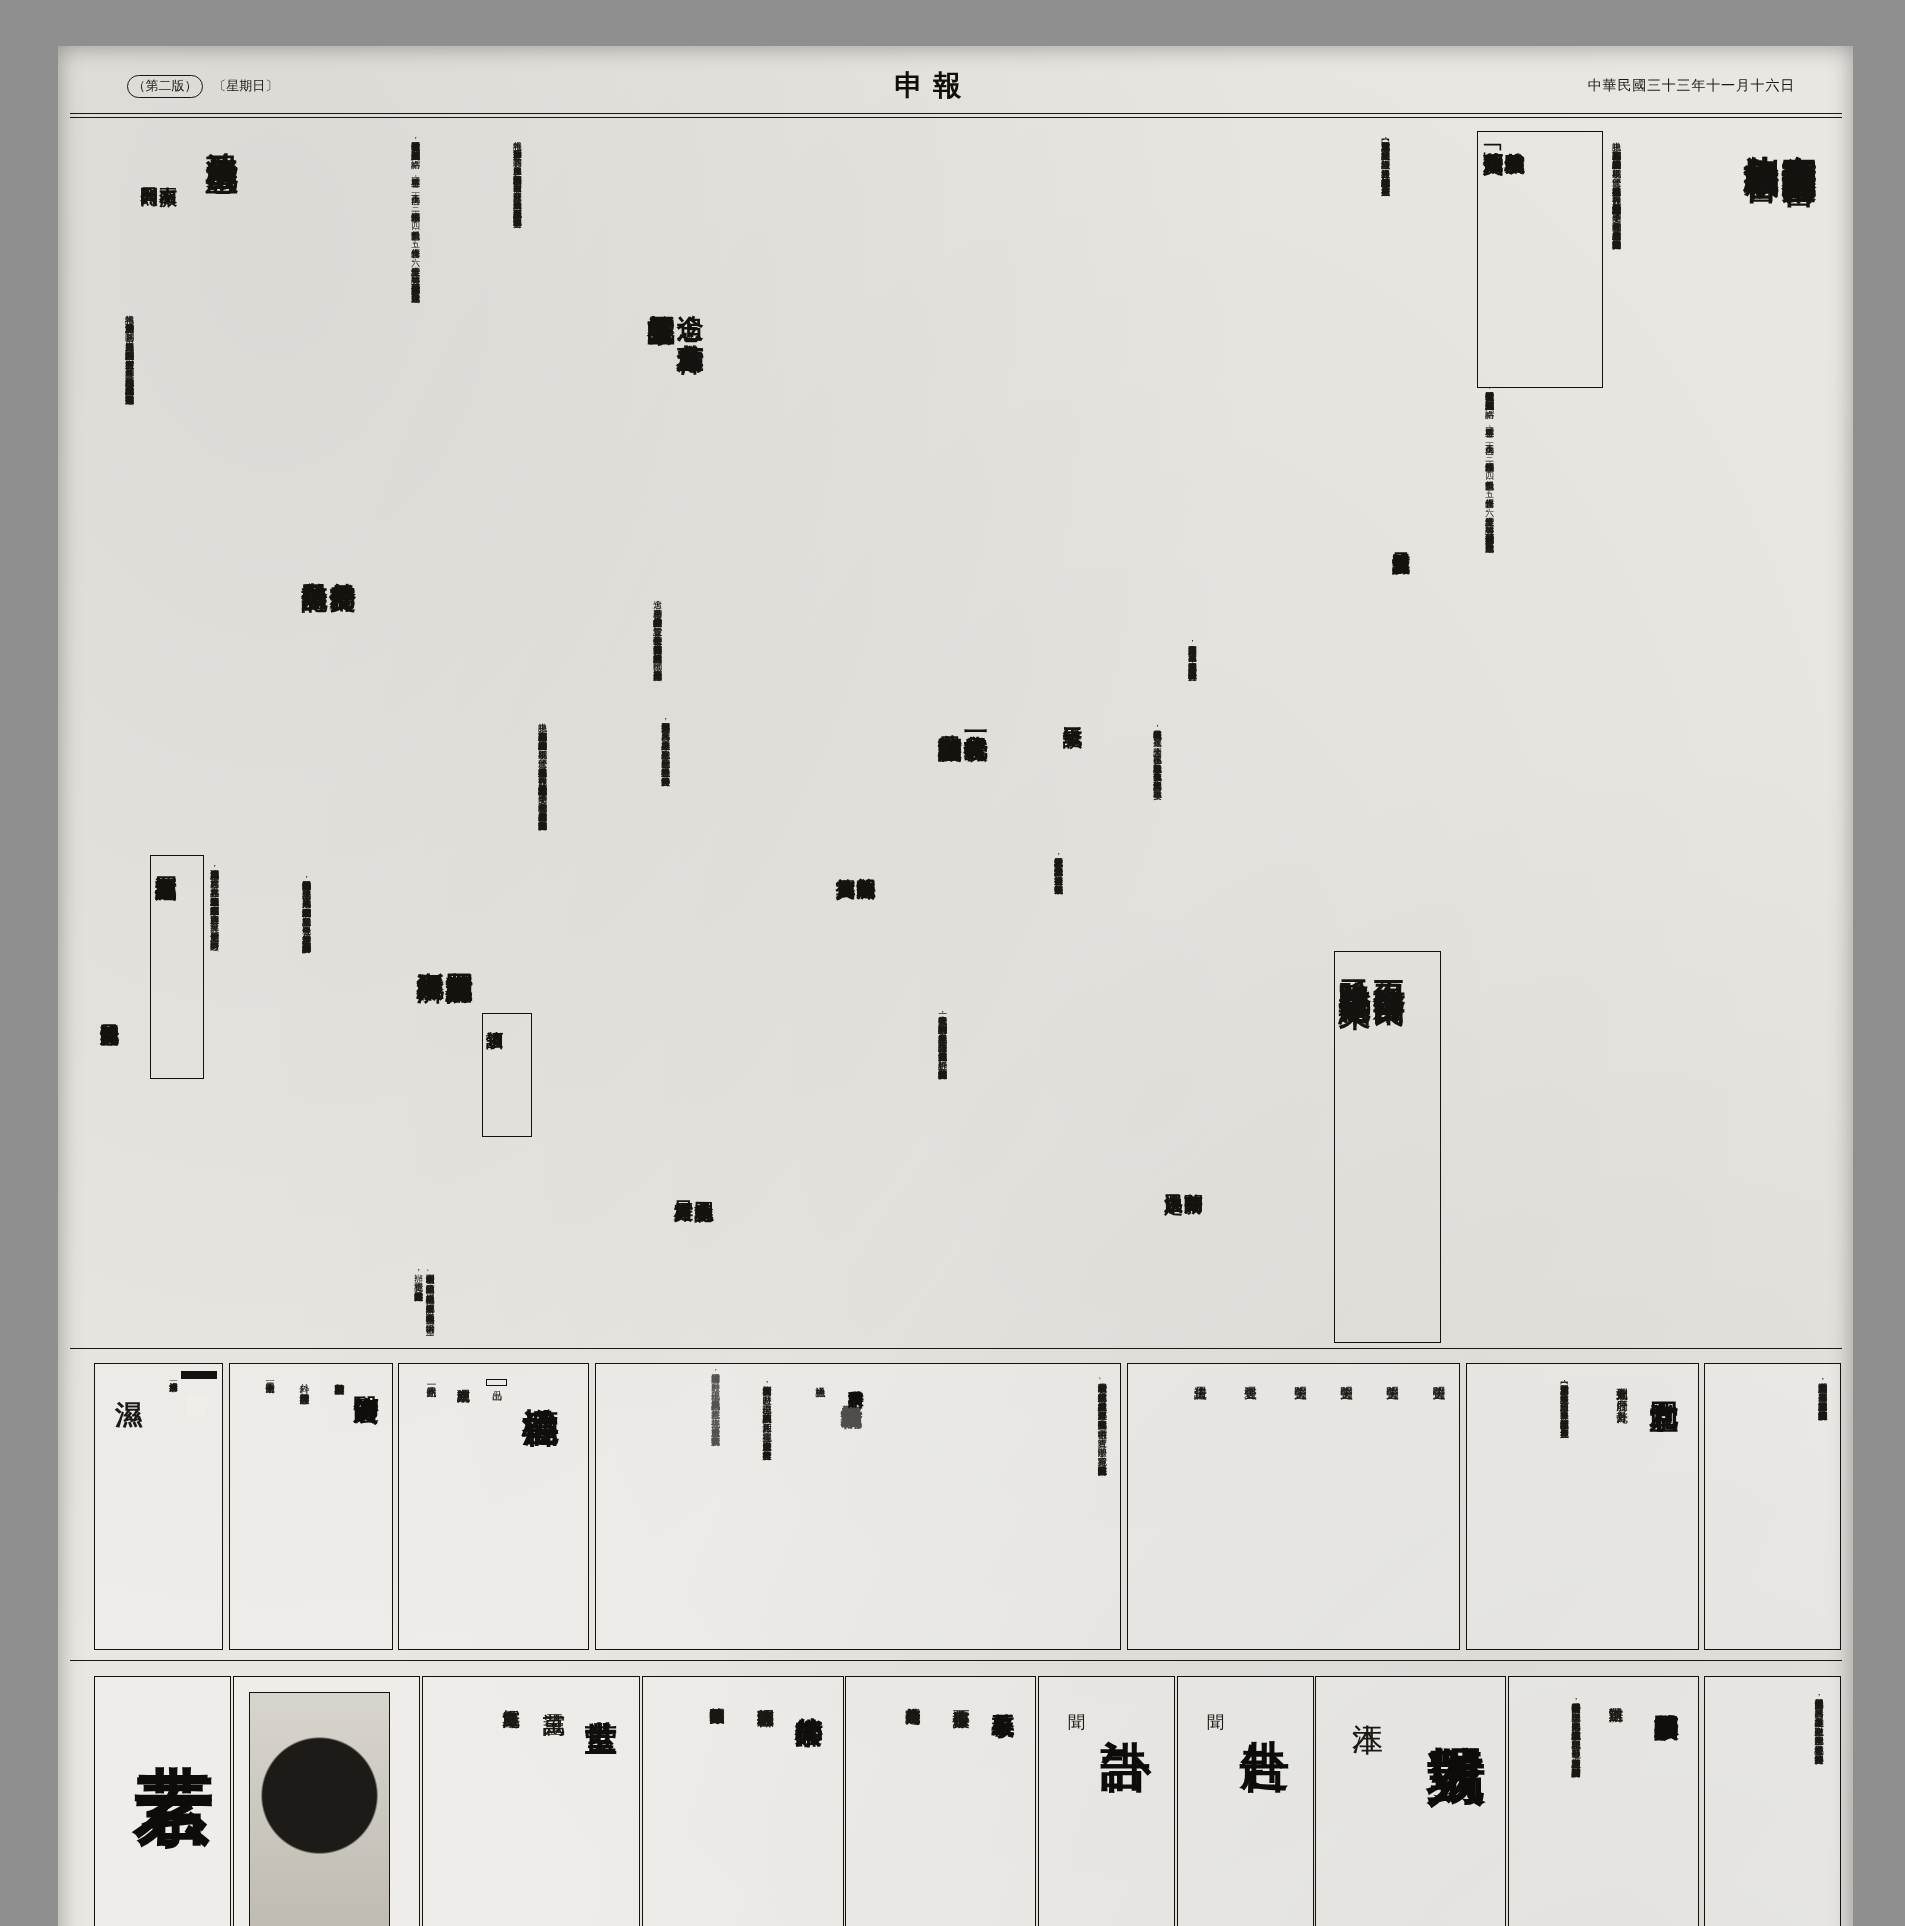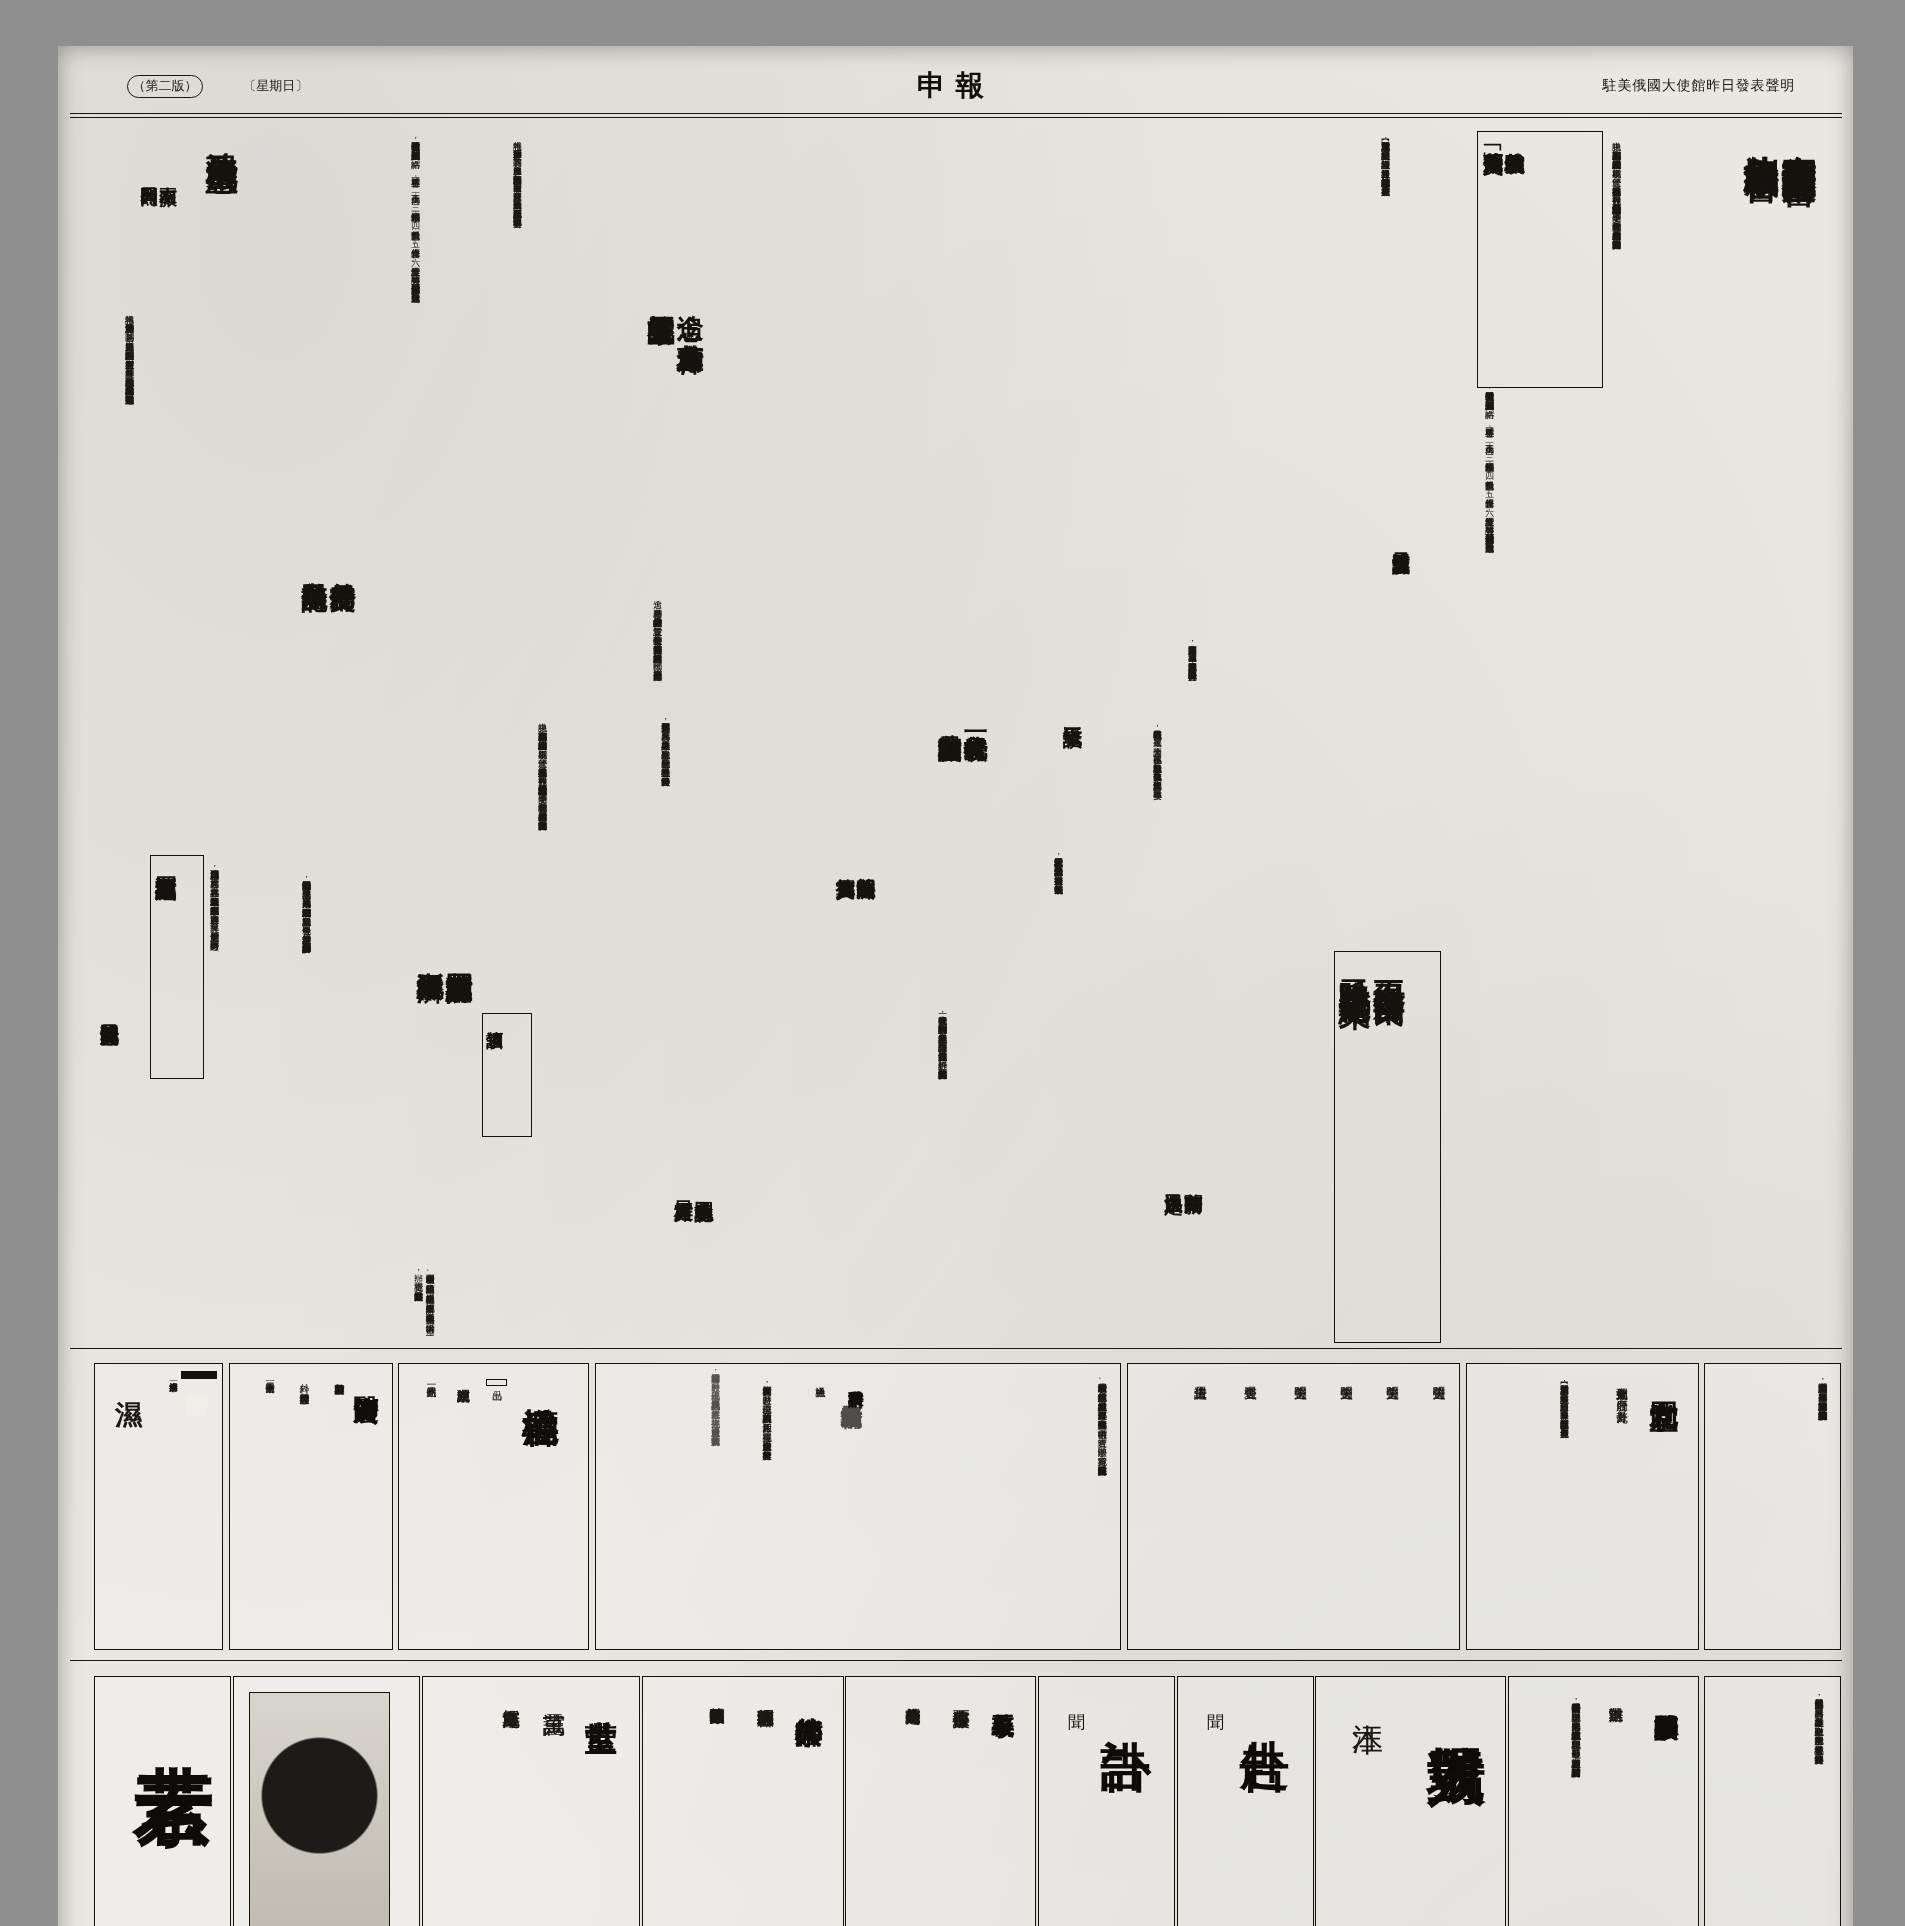--- a/index.html
+++ b/index.html
@@ -49,21 +49,21 @@
     white-space: pre-line;
   }
   .masthead-wrap {
     position: absolute;
     left: 69px; top: 15.4px; right: 58px;
     height: 50px;
     display: flex;
     align-items: center;
     justify-content: space-between;
   }
-  .mh-left { display:flex; gap: 40px; align-items: baseline; }
+  .mh-left { display:flex; gap: 10px; align-items: baseline; }
   .mh-edition {
     font-size: 13px; color:#1a1813; border:0.8px solid #1a1813;
     padding: 1.5px 4.6px; border-radius: 15.4px;
   }
   .mh-weekday { font-size: 13px; color:#1a1813; }
   .mh-title {
     font-size: 28.5px; font-weight: bold; letter-spacing: 10px;
     color: #100f0c;
   }
   .mh-date { font-size: 14px; color:#1a1813; letter-spacing: 0.8px; }
@@ -137,21 +137,21 @@
 
 <div id="page">
   <div id="sheet">
 
     <div class="masthead-wrap">
       <div class="mh-left">
         <span class="mh-edition">（第二版）</span>
         <span class="mh-weekday">〔星期日〕</span>
       </div>
       <div class="mh-title">申報</div>
-      <div class="mh-date">駐美俄國大使館昨日發表聲明</div>
+      <div class="mh-date">中華民國三十三年十一月十六日</div>
     </div>
 
     <div class="rule rule-h" style="left:11.6px; top:67px; width:1772px;"></div>
     <div class="rule rule-h" style="left:11.6px; top:71px; width:1772px; height:0.8px;"></div>
 
     <div class="rule rule-h" style="left:11.6px; top:1302px; width:1772px;"></div>
     <div class="rule rule-h" style="left:11.6px; top:1614px; width:1772px;"></div>
 
     <div class="hl" style="right:15.4px; top:81px; width:96px; height:385px;">
       <div class="v" style="font-size:35px; letter-spacing:1.5px;">實部調整主要商品同業公會

